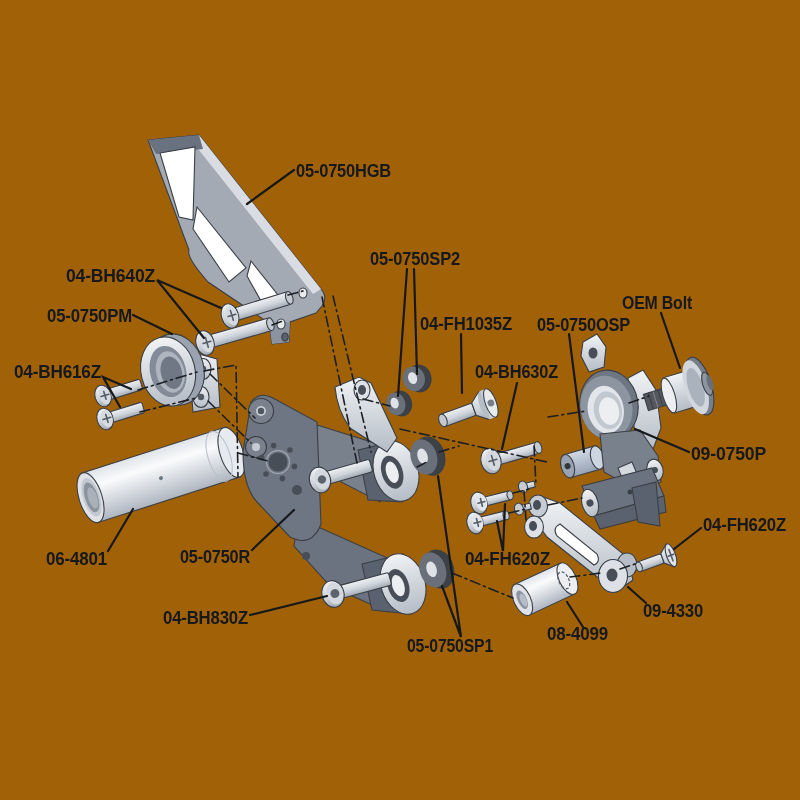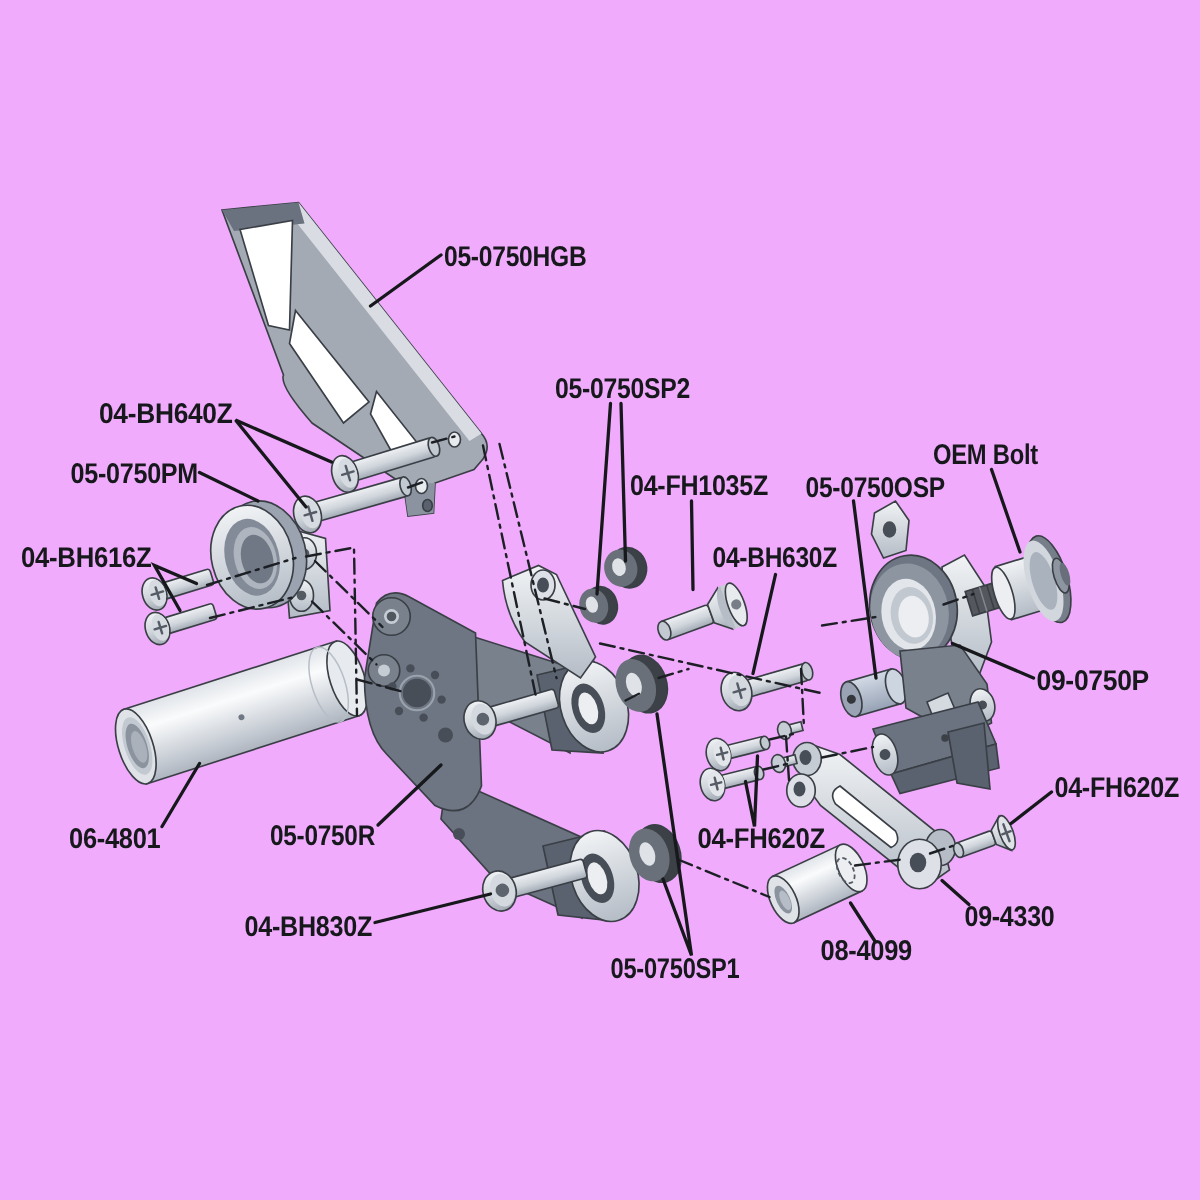--- a/index.html
+++ b/index.html
@@ -1,16 +1,16 @@
 <!DOCTYPE html>
 <html><head>
 <meta charset="utf-8">
 <style>
   html,body{margin:0;padding:0;background:#ffffff;}
-  .stage{position:relative;width:800px;height:800px;background:#f0abfc;overflow:hidden;}
+  .stage{position:relative;width:800px;height:800px;background:#a16207;overflow:hidden;}
   svg{display:block;}
   .lbl{font-family:"Liberation Sans",sans-serif;font-weight:700;font-size:19px;fill:#16181b;letter-spacing:-0.2px;}
   .leader{stroke:#16181b;stroke-width:2.2;fill:none;stroke-linecap:round;}
   .axis{stroke:#1c1f24;stroke-width:1.6;fill:none;stroke-dasharray:10 4 2 4;stroke-linecap:round;}
   .edge{stroke:#3a3f46;stroke-width:1.1;}
   .cross{stroke:#555c66;stroke-width:1.6;stroke-linecap:round;}
 </style>
 </head>
 <body>
 

